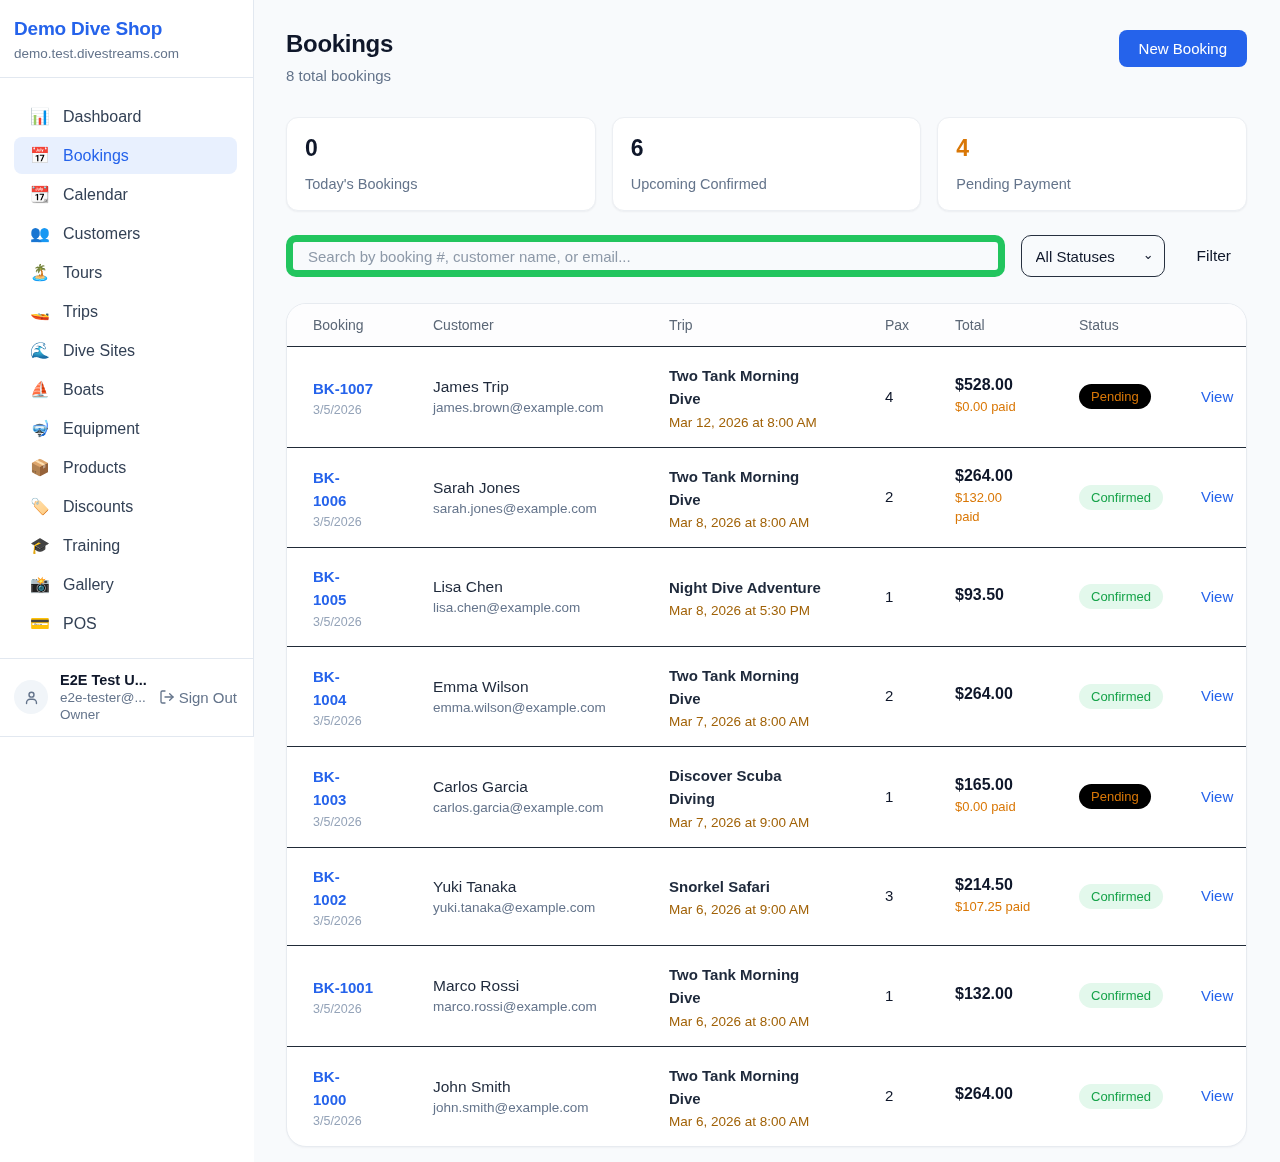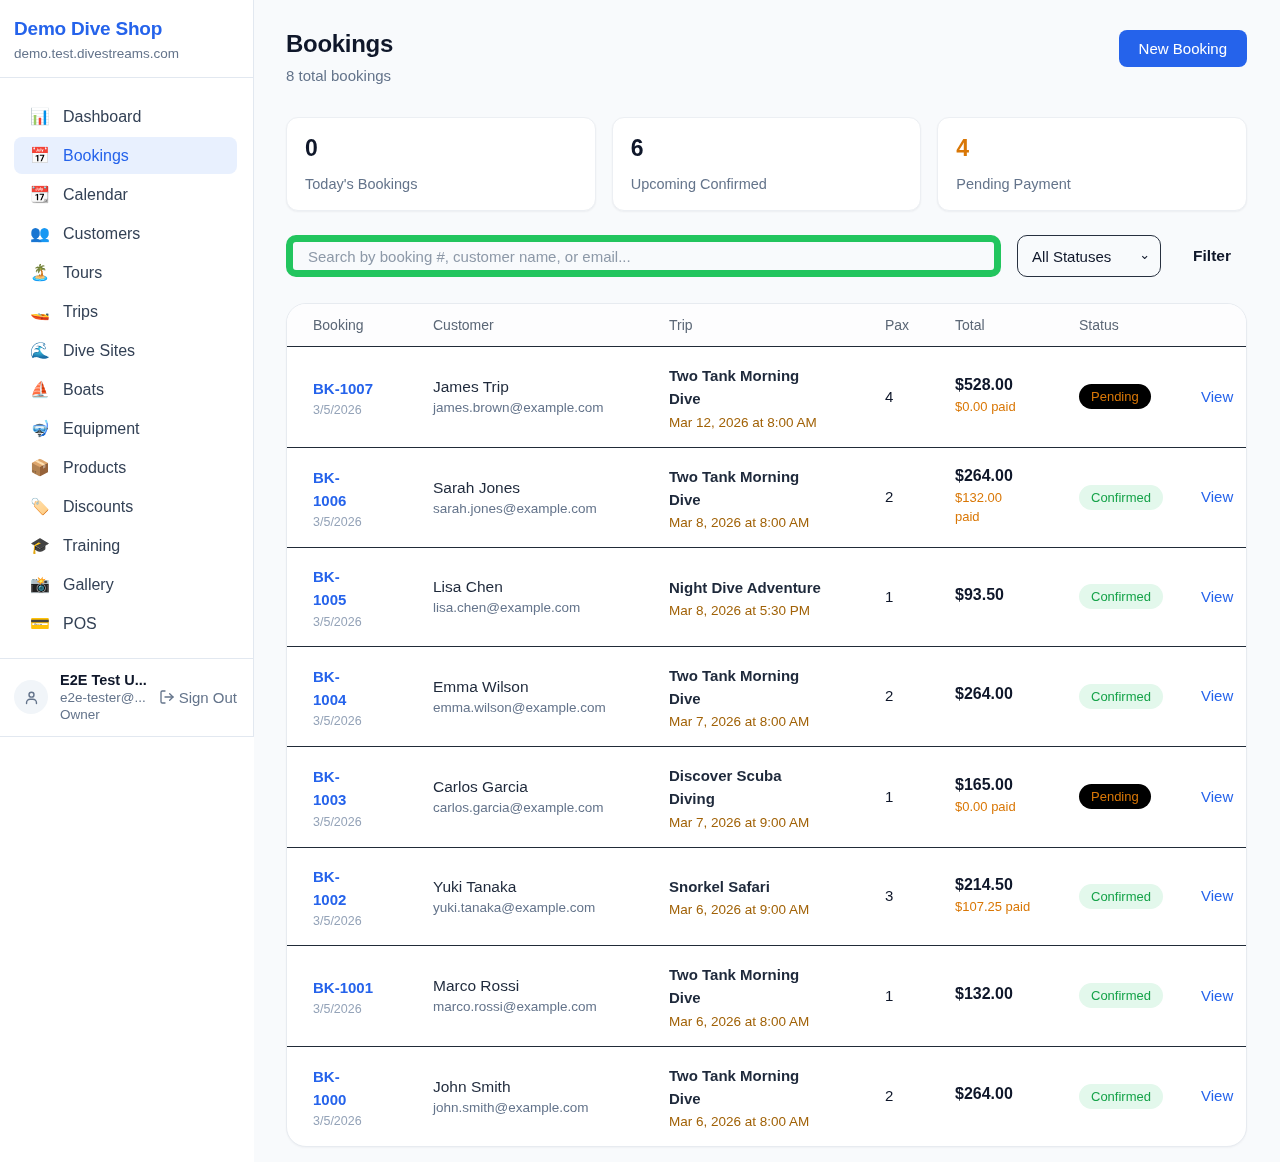--- a/index.html
+++ b/index.html
@@ -72,21 +72,21 @@
     height:42px; width:144px; border:1px solid #27303f; border-radius:10px;
     background:#f8fafc; font-size:15px; color:#0f172a; padding:0 30px 0 14px;
     appearance:none; -webkit-appearance:none; font-family:inherit; cursor:pointer;
   }
   .select-chevron {
     position:absolute; right:11px; top:50%; transform:translateY(-58%);
     font-size:13px; color:#0f172a; pointer-events:none;
   }
   .filter-btn {
     background:none; border:none; font-size:15.5px; color:#0f172a;
-    padding:0 16px; cursor:pointer; font-family:inherit;font-weight:bold;
+    padding:0 16px; cursor:pointer; font-family:inherit;
   }
 
   
   .table-card {
     margin-top:26px; background:#ffffff; border:1px solid #e7ebf0;
     border-radius:20px; overflow:hidden; box-shadow:0 1px 2px rgba(15,23,42,0.04);
   }
   table { width:100%; border-collapse:collapse; table-layout:fixed; }
   col.c-booking{width:138px;} col.c-customer{width:236px;} col.c-trip{width:216px;}
   col.c-pax{width:70px;} col.c-total{width:124px;} col.c-status{width:122px;} col.c-view{width:53px;}

